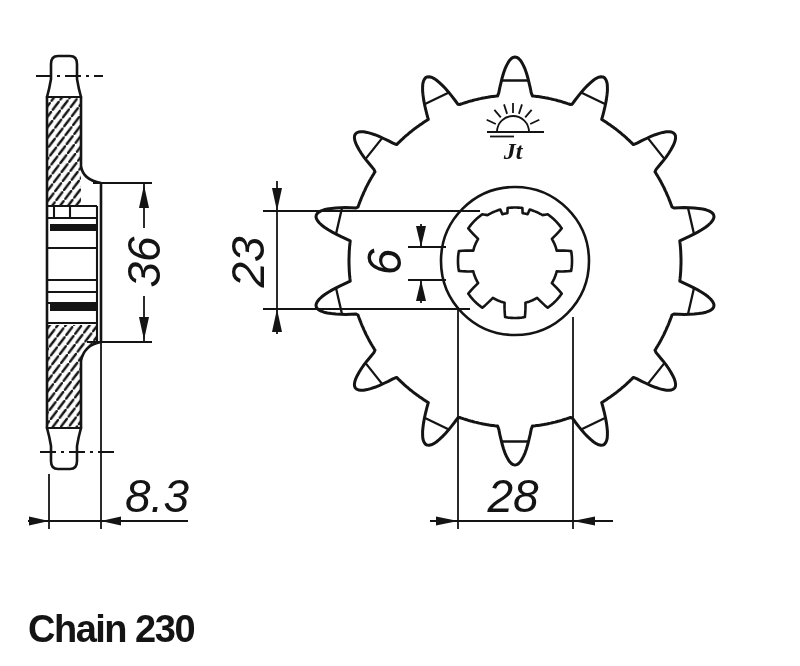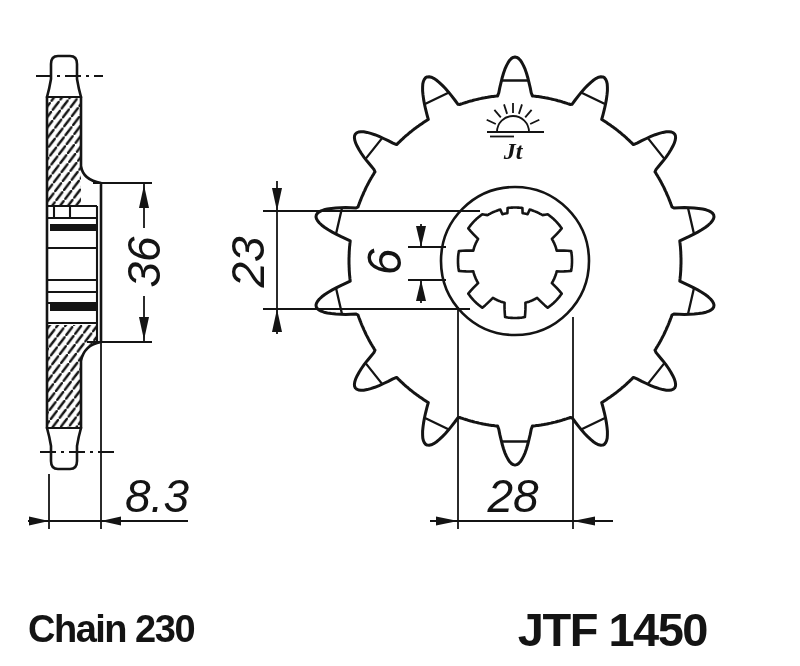--- a/index.html
+++ b/index.html
@@ -129,15 +129,14 @@
     <line class="thin" x1="458" y1="307" x2="458" y2="529"></line>
     <line class="thin" x1="573" y1="317" x2="573" y2="529"></line>
     <line class="thin" x1="430" y1="521" x2="613" y2="521"></line>
     <polygon class="arrow" points="458,521 436,516.5 436,525.5"></polygon>
     <polygon class="arrow" points="573,521 595,516.5 595,525.5"></polygon>
     <text class="dim-text" x="513" y="512" text-anchor="middle">28</text>
   </g>
 </svg>
 
 <div class="chain-label">Chain 230</div>
-<div class="part-number">JTF 1450</div>
 
 </div>
 
 </body></html>

